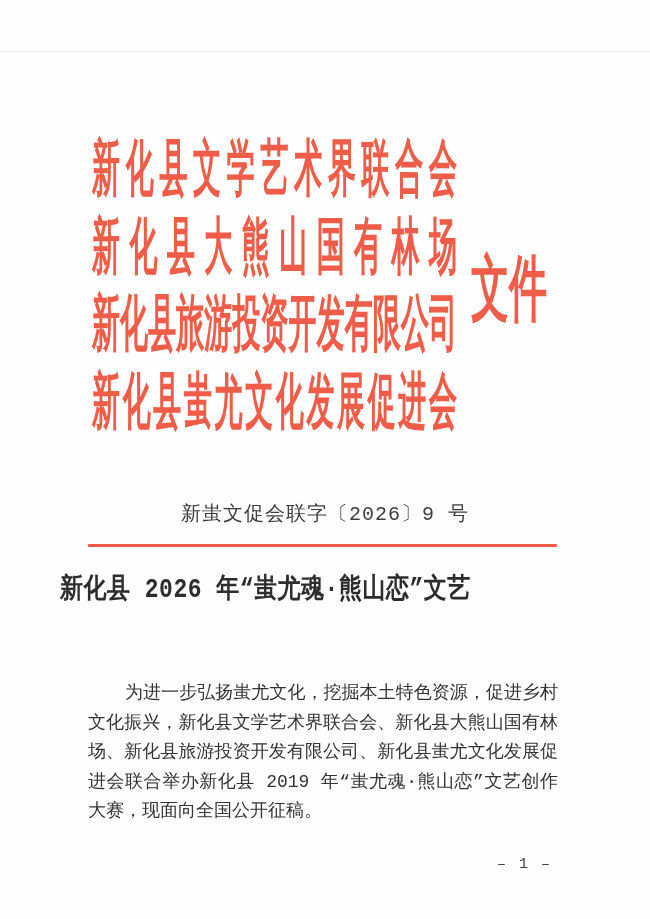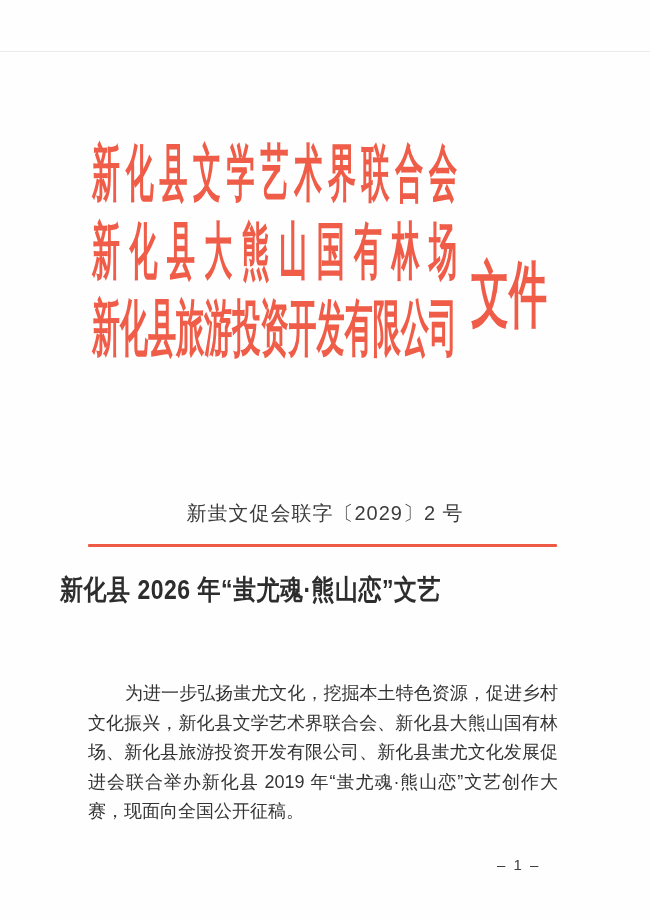--- a/index.html
+++ b/index.html
@@ -6,21 +6,21 @@
     margin: 0;
     padding: 0;
     background: #ffffff;
   }
   .page {
     position: relative;
     width: 650px;
     height: 919px;
     background: #fefefe;
     overflow: hidden;
-    font-family: Liberation Sans, sans-serif;
+    font-family: Liberation Mono, monospace;
   }
   .scan-line {
     position: absolute;
     top: 51px;
     left: 0;
     width: 650px;
     height: 1px;
     background: #ececec;
   }
   
@@ -139,26 +139,29 @@
 
   <div class="org-line org-line-1">
     <span class="org-line-text">新化县文学艺术界联合会</span>
   </div>
   <div class="org-line org-line-3">
     <span class="org-line-text">新化县旅游投资开发有限公司</span>
   </div>
   <div class="org-line org-line-2">
     <span class="org-line-text">新化县大熊山国有林场</span>
   </div>
+  <div class="org-line org-line-4">
+    <span class="org-line-text">新化县蚩尤文化发展促进会</span>
+  </div>
 
   <div class="doc-type">
     <span class="doc-type-text">文件</span>
   </div>
 
-  <div class="doc-number">新蚩文促会联字〔2029〕2 号</div>
+  <div class="doc-number">新蚩文促会联字〔2026〕9 号</div>
 
   <div class="red-rule"></div>
 
   <div class="title-block">
     <div class="title-line">
       <span class="title-line-text">新化县 2026 年“蚩尤魂·熊山恋”文艺</span>
     </div>
   </div>
 
   <div class="body-para">为进一步弘扬蚩尤文化，挖掘本土特色资源，促进乡村文化振兴，新化县文学艺术界联合会、新化县大熊山国有林场、新化县旅游投资开发有限公司、新化县蚩尤文化发展促进会联合举办新化县 2019 年“蚩尤魂·熊山恋”文艺创作大赛，现面向全国公开征稿。</div>

